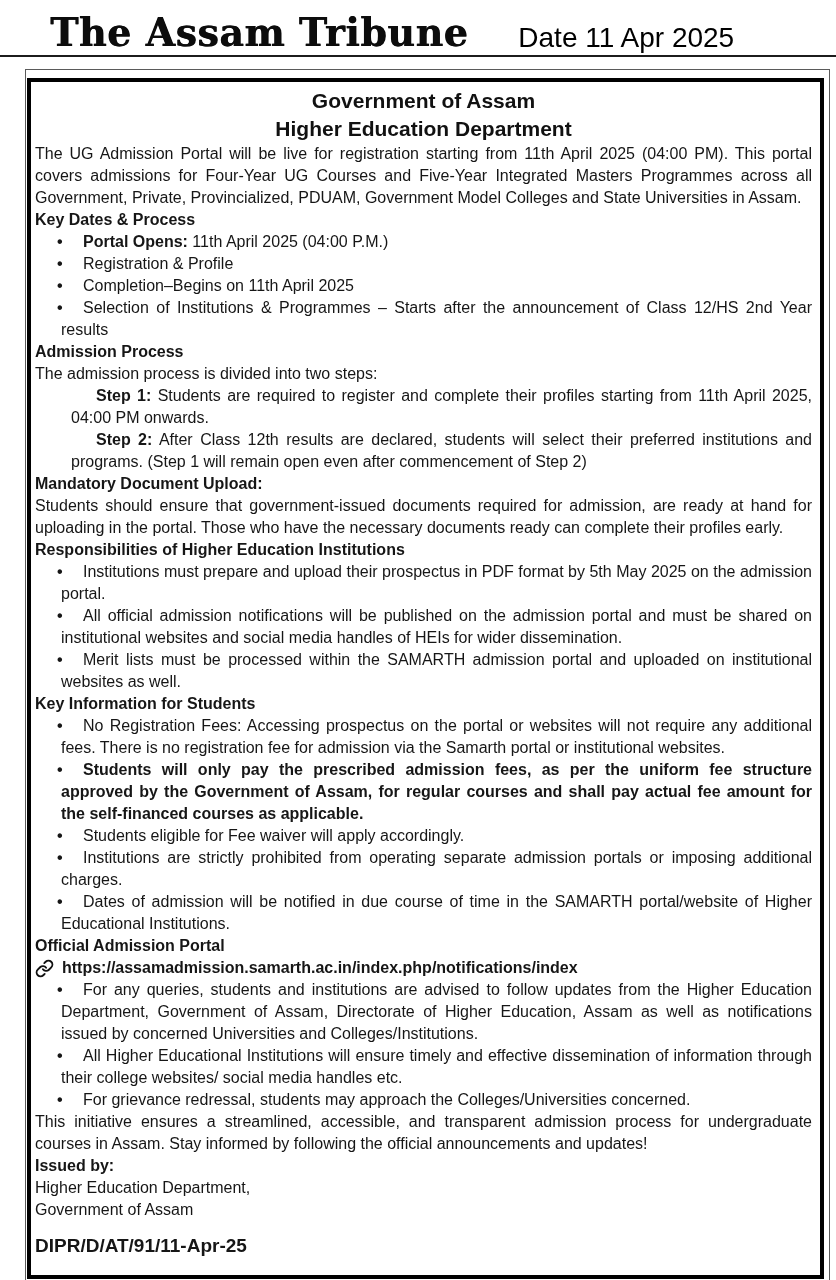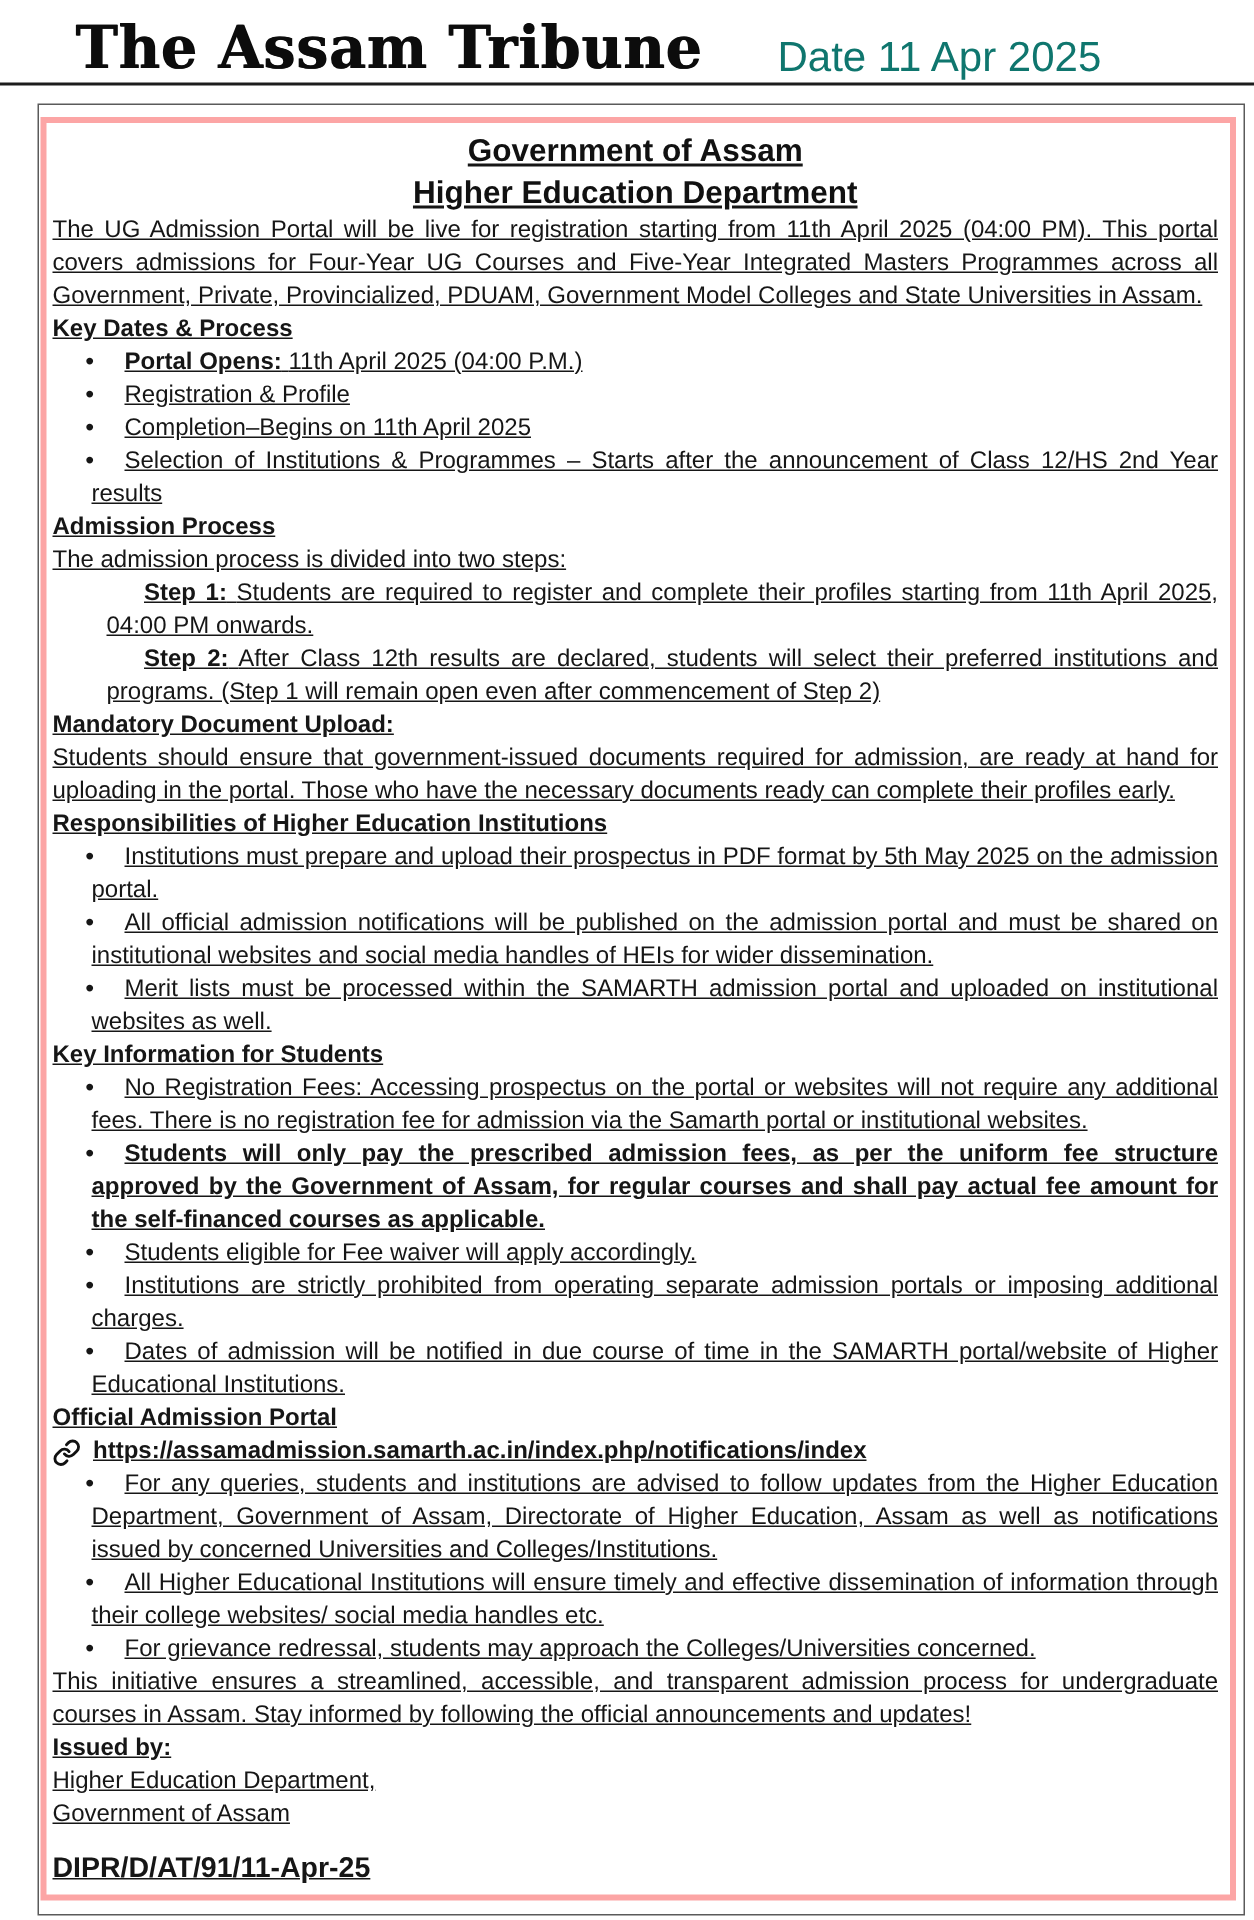--- a/index.html
+++ b/index.html
@@ -13,32 +13,32 @@
     display:flex; align-items:flex-end; height:57px; box-sizing:border-box;
     border-bottom:2px solid #1c1c1c; padding-top:6px;
   }
   .masthead-wrap { width:62%; text-align:center; }
   .masthead {
     display:inline-block;
     font-family:"DejaVu Serif", serif; font-weight:700; font-size:38px; line-height:46px;
     letter-spacing:0.5px; color:#0c0c0c; text-shadow:0.6px 0 0 #0c0c0c;
     transform:scaleY(1.04);
   }
-  .date { flex:1; font-size:28px; line-height:34px; padding-top:8px; color:#0f766e; white-space:nowrap; }
+  .date { flex:1; font-size:28px; line-height:34px; padding-top:8px; color:#000000; white-space:nowrap; }
   
   .outer-frame {
     margin:12px 6px 0 25px;
     border:1px solid #5a5a5a;
     padding:8px 5px 9px 1px;
   }
   .notice {
-    border:4px solid #fca5a5;
-    padding:5px 8px 4px 4px;
+    border:4px solid #000000;
+    padding:5px 8px 16px 4px;
     min-height:1140px; box-sizing:border-box;
-    font-size:16px; line-height:22px;text-decoration:underline;
+    font-size:16px; line-height:22px;
   }
   .t1 { margin:0; text-align:center; font-size:21px; line-height:28px; font-weight:700; color:#111; }
   p, h2 { margin:0; }
   h2 { font-size:16px; line-height:22px; font-weight:700; }
   .just { text-align:justify; }
   .bullet {
     margin-left:26px; text-align:justify;
   }
   .bullet::before {
     content:"\2022"; display:inline-block; width:26px; margin-left:-4px;

